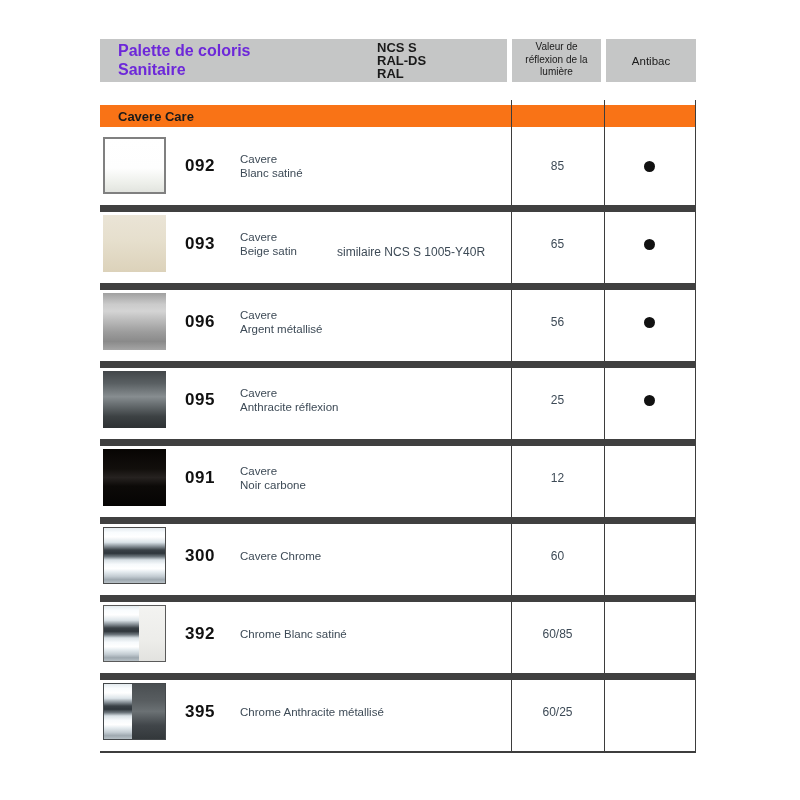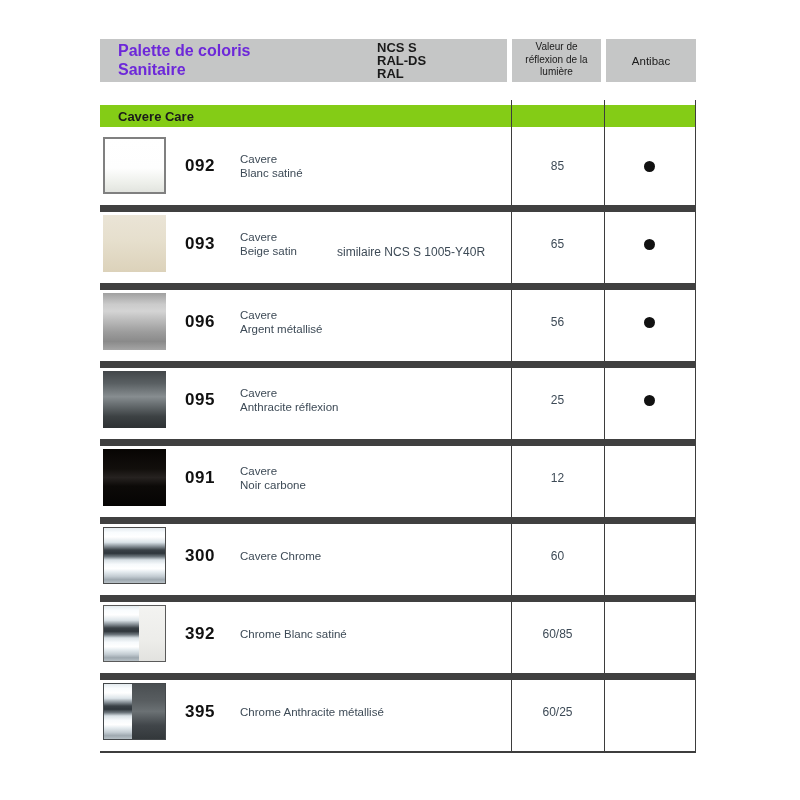--- a/index.html
+++ b/index.html
@@ -12,21 +12,21 @@
   .hseg1{left:0;width:407px;}
   .hseg2{left:412px;width:89px;}
   .hseg3{left:506px;width:90px;}
   .title{position:absolute;left:18px;top:2px;font-size:16px;font-weight:bold;color:#6d28d9;line-height:19px;}
   .standards{position:absolute;left:277px;top:2px;font-size:13px;font-weight:bold;color:#1a1a1a;line-height:13px;white-space:pre-line;}
   .valeur{position:absolute;left:0;top:2px;width:100%;text-align:center;font-size:10px;color:#1a1a1a;line-height:12.5px;white-space:pre-line;}
   .antibac-h{position:absolute;left:0;top:0;width:100%;height:100%;display:flex;align-items:center;justify-content:center;
              font-size:11.5px;color:#1a1a1a;}
 
   
-  .section-bar{position:absolute;left:0;top:105px;width:596px;height:22px;background:#84cc16;}
+  .section-bar{position:absolute;left:0;top:105px;width:596px;height:22px;background:#f97316;}
   .section-bar .label{position:absolute;left:18px;top:0;height:100%;display:flex;align-items:center;
                       font-size:13px;font-weight:bold;color:#1a1a1a;}
 
   
   .vline{position:absolute;top:100px;height:651px;width:1px;background:#3d3d3d;}
   .vl1{left:411px;} .vl2{left:504px;} .vl3{left:595px;}
   .bottom-line{position:absolute;left:0;top:751px;width:596px;height:2px;background:#3d3d3d;}
 
   
   .row{position:absolute;left:0;width:596px;height:78px;border-bottom:7px solid #404040;}

